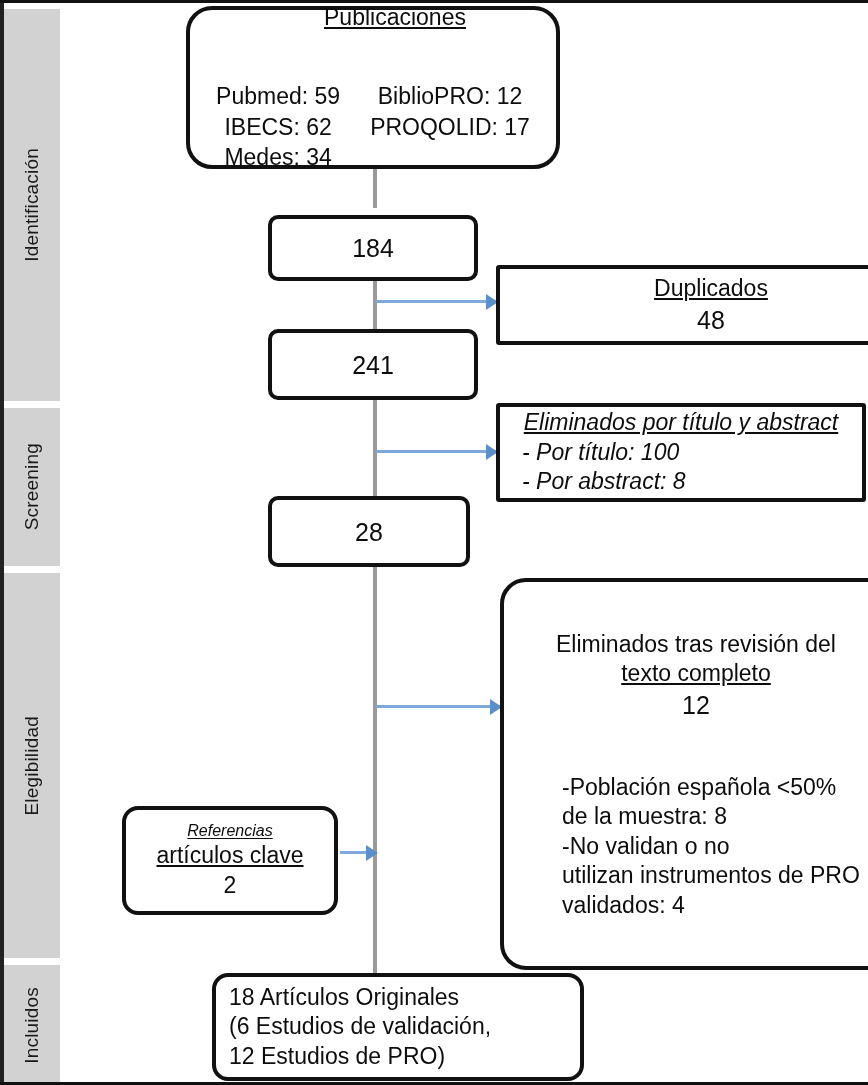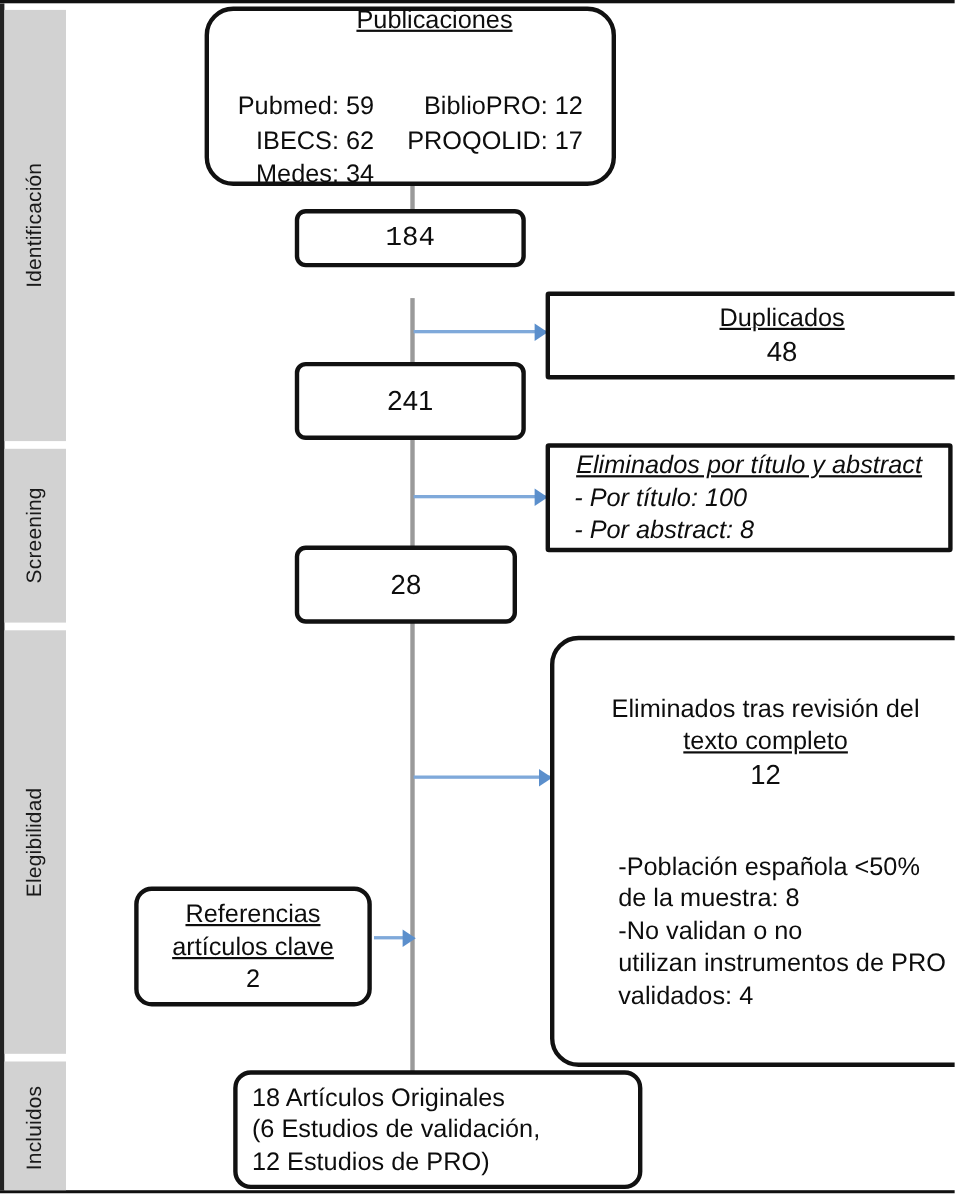--- a/index.html
+++ b/index.html
@@ -82,21 +82,21 @@
   .big-num { font-size: 25px; }
 
   
   .src-title { font-size: 23px; margin-bottom: 3px; margin-left: 44px; }
   .src-grid {
     display: grid;
     grid-template-columns: auto auto;
     column-gap: 30px;
     row-gap: 1px;
     font-size: 23px;
-    text-align: right;
+    text-align: center;
     margin-top: 47px;
   }
   .src-grid .cell { white-space: nowrap; }
   .src-grid .cell.empty { visibility: hidden; }
 
   
   .blk-left {
     text-align: left;
     font-size: 23px;
     width: 100%;
@@ -153,21 +153,21 @@
     <div class="src-grid">
       <span class="cell">Pubmed: 59</span>
       <span class="cell">BiblioPRO: 12</span>
       <span class="cell">IBECS: 62</span>
       <span class="cell">PROQOLID: 17</span>
       <span class="cell">Medes: 34</span>
       <span class="cell empty"></span>
     </div>
   </div>
 
-  <div class="node r-sm" style="left:268px; top:187px; width:210px; height:53px;font-family:Liberation Mono, monospace;">
+  <div class="node r-sm" style="left:268px; top:212px; width:210px; height:66px;">
     <span class="line big-num">184</span>
   </div>
 
   <div class="node r-sq" style="left:496px; top:262px; width:430px; height:80px;">
     <span class="line u" style="font-size:23px;">Duplicados</span>
     <span class="line big-num">48</span>
   </div>
 
   <div class="arrow" style="left:376px; top:297px; width:120px;"></div>
 
@@ -199,21 +199,21 @@
       <span class="line">de la muestra: 8</span>
       <span class="line">-No validan o no</span>
       <span class="line">utilizan instrumentos de PRO</span>
       <span class="line">validados: 4</span>
     </div>
   </div>
 
   <div class="arrow" style="left:376px; top:702px; width:124px;"></div>
 
   <div class="node r-md" style="left:122px; top:803px; width:216px; height:109px;">
-    <span class="line u" style="font-size:23px;">Referencias</span>
+    <span class="line u" style="font-size:16px;font-style:italic;">Referencias</span>
     <span class="line u" style="font-size:23px;">artículos clave</span>
     <span class="line" style="font-size:23px;">2</span>
   </div>
 
   <div class="arrow" style="left:340px; top:848px; width:36px;"></div>
 
   <div class="node r-md" style="left:212px; top:970px; width:372px; height:108px;">
     <div class="blk-center" style="padding-left:26px; text-align:left;">
       <span class="line">18 Artículos Originales</span>
       <span class="line">(6 Estudios de validación,</span>

